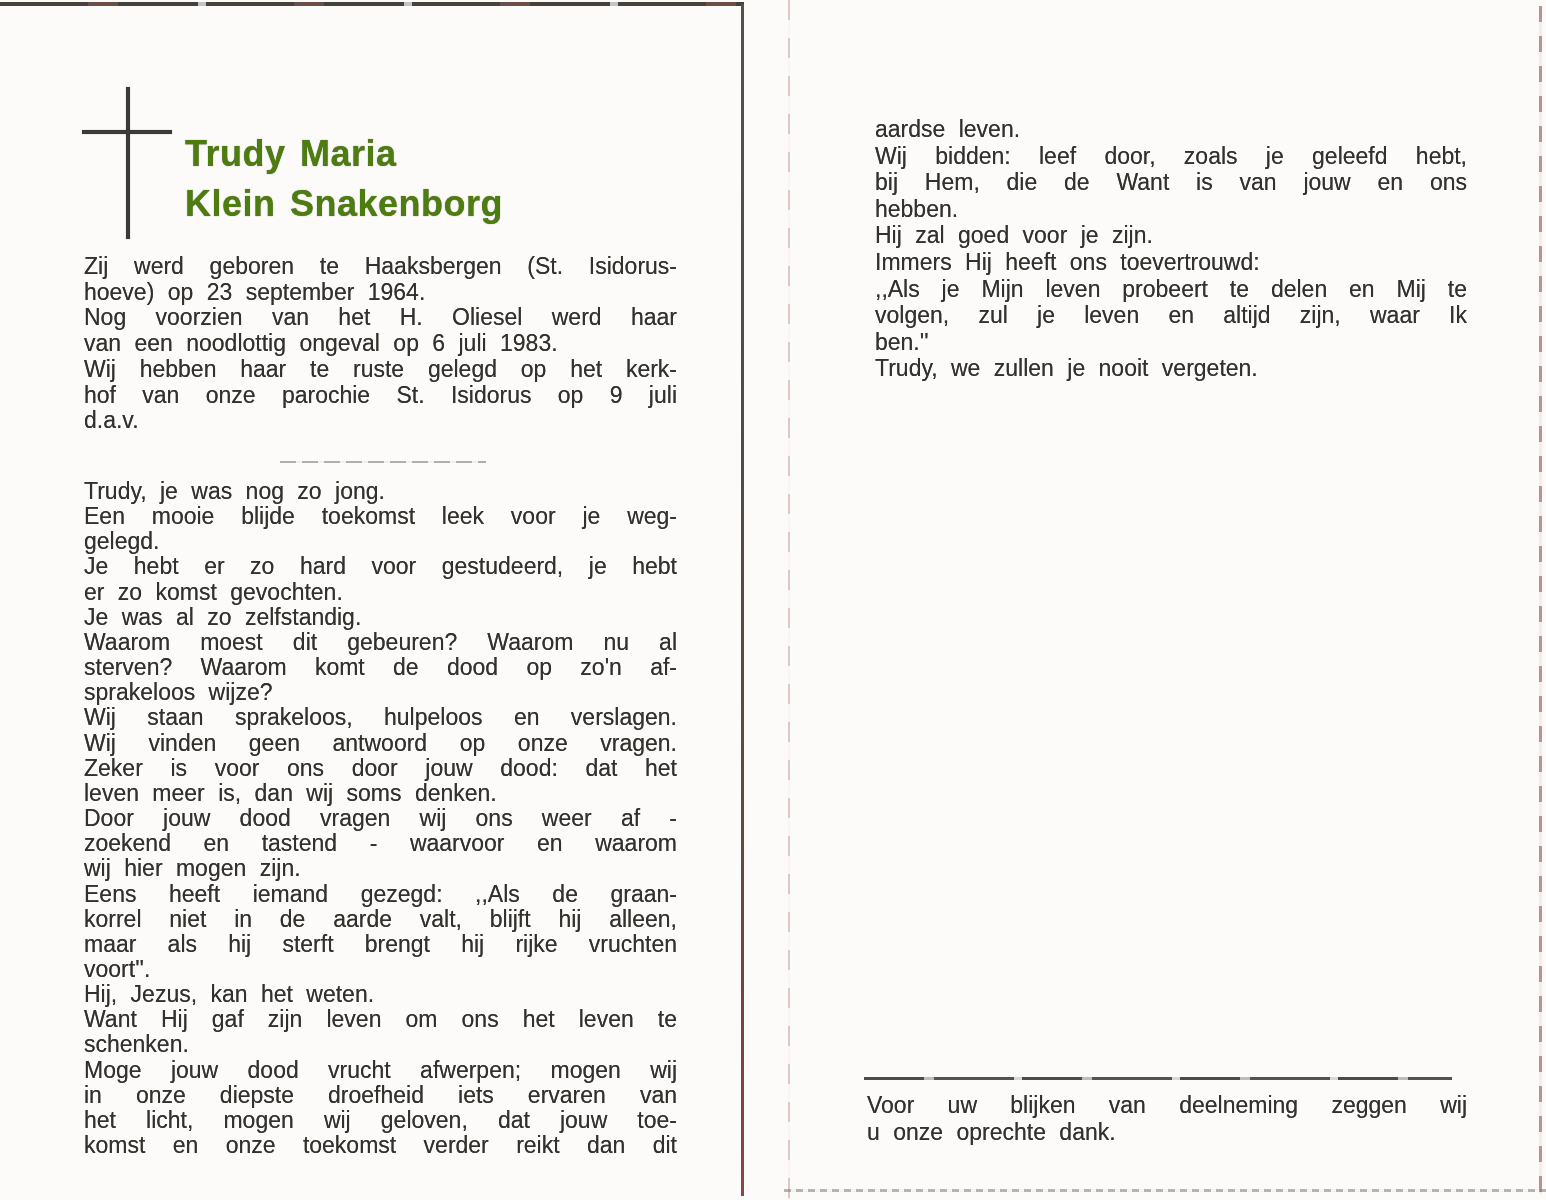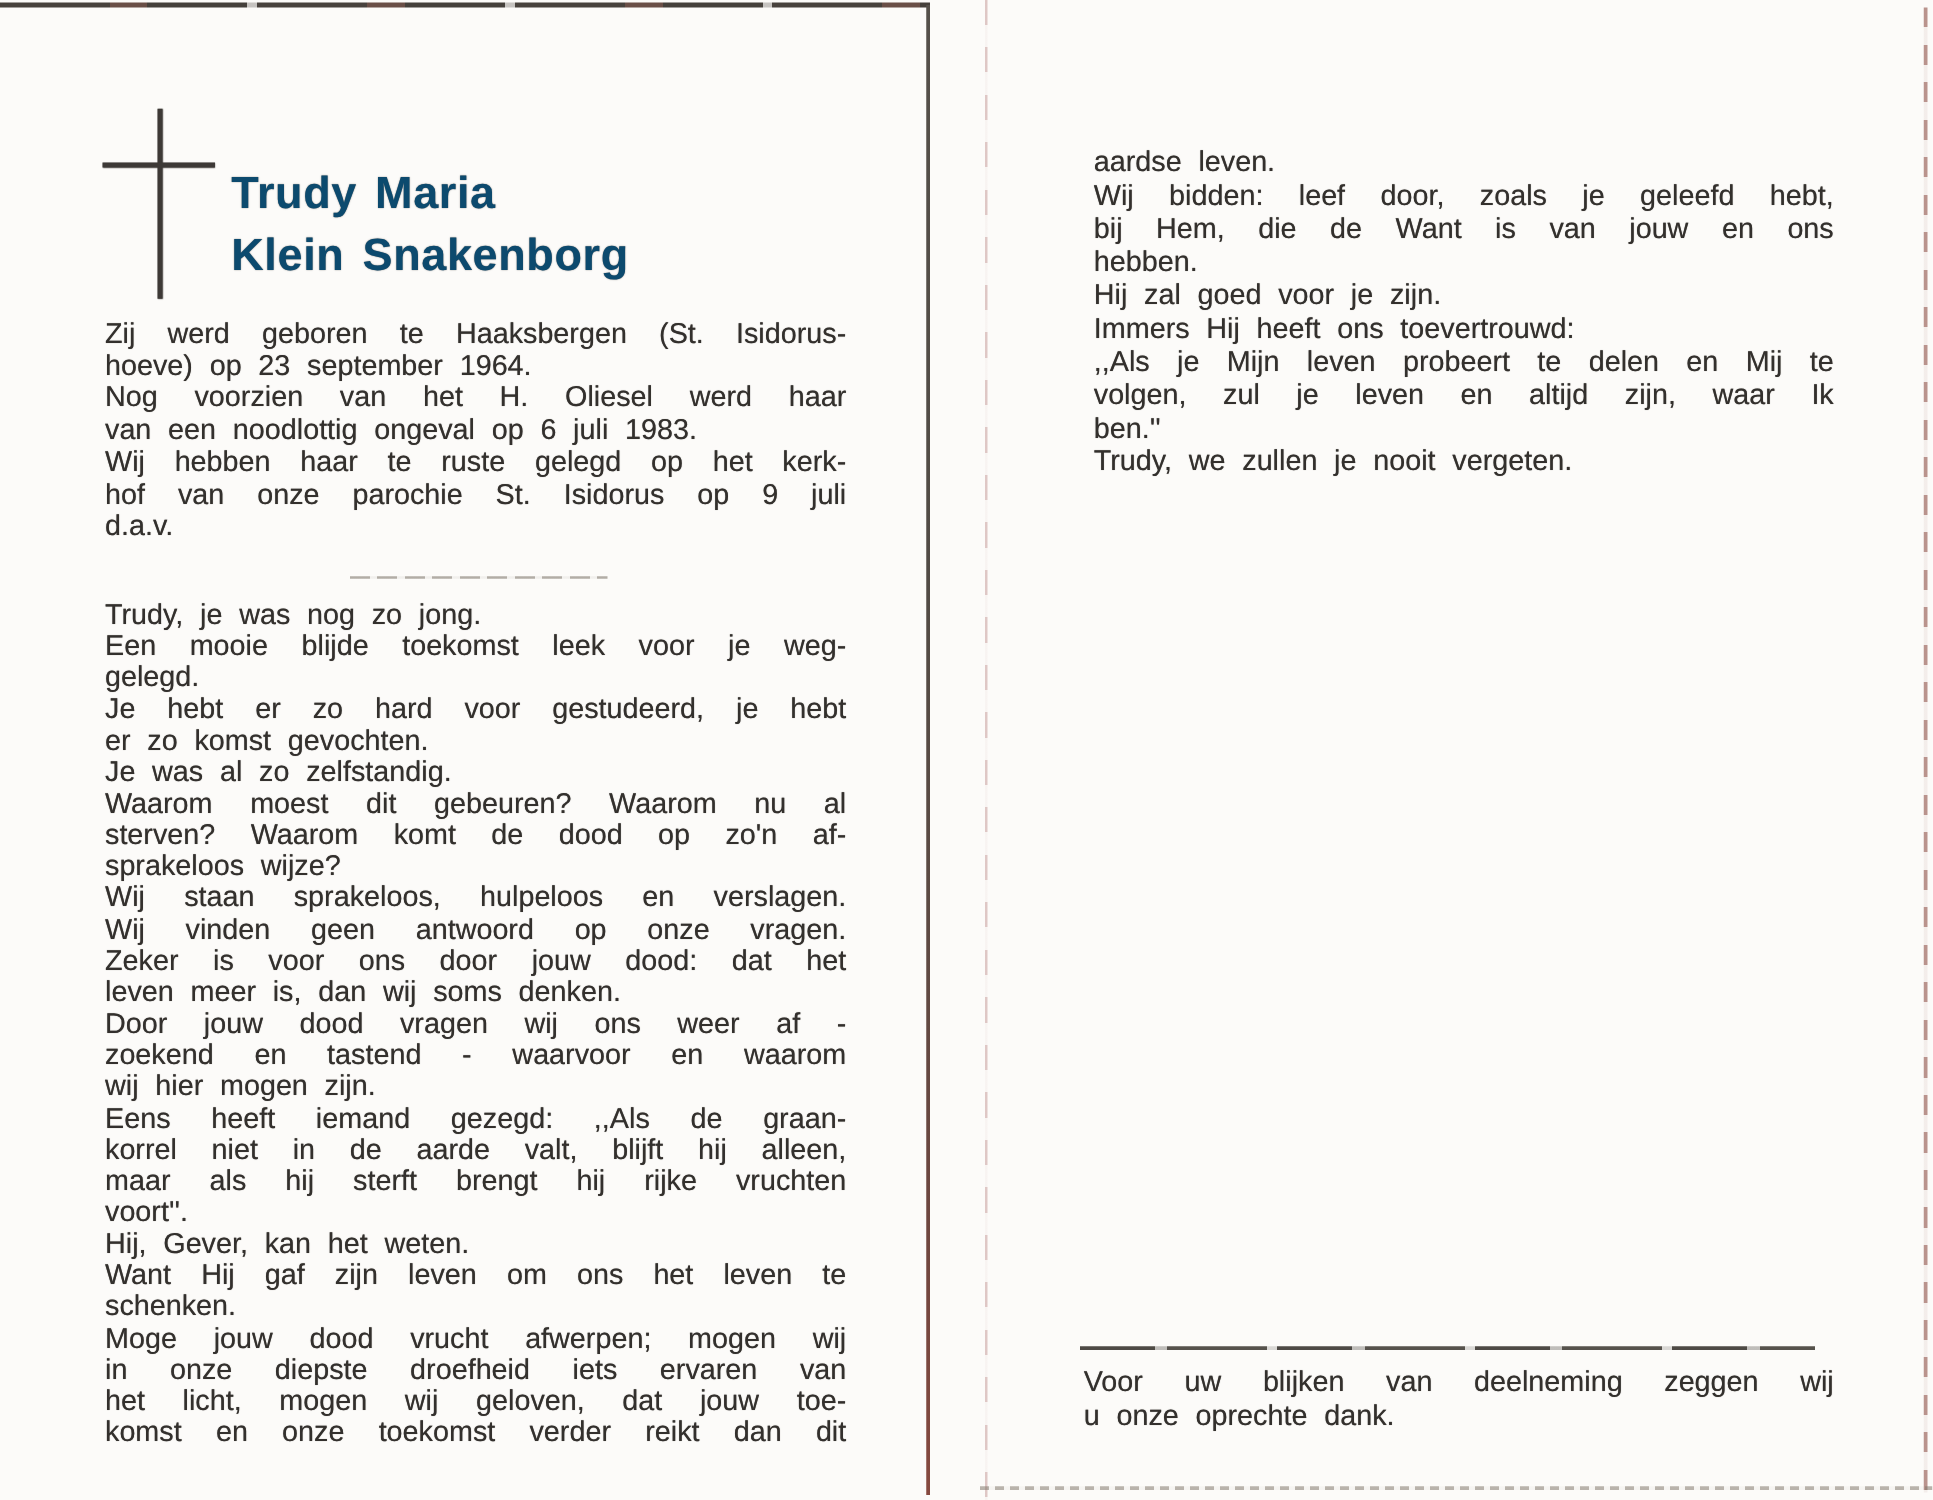--- a/index.html
+++ b/index.html
@@ -49,21 +49,21 @@
     left:864px;top:1077px;width:588px;height:3px;
     background:repeating-linear-gradient(90deg,
       #4e4a45 0 60px, rgba(78,74,69,.35) 60px 70px, #56524c 70px 150px, rgba(78,74,69,.2) 150px 158px);
   }
   
   .cross-v{position:absolute;left:126px;top:87px;width:4px;height:152px;background:#3d3936;box-shadow:0 0 1px rgba(61,57,54,.8);}
   .cross-h{position:absolute;left:82px;top:130px;width:90px;height:4px;background:#3d3936;box-shadow:0 0 1px rgba(61,57,54,.8);}
   
   .txt{position:absolute;text-shadow:0 0 .6px rgba(50,46,42,.72);}
   .intro{left:184px;top:96px;font-size:25px;color:#3b3835;word-spacing:9px;letter-spacing:.5px;}
-  .name{left:185px;font-size:36px;font-weight:bold;color:#0c4a6e;letter-spacing:.5px;word-spacing:4px;text-shadow:0 0 1px rgba(74,71,68,.85);}
+  .name{left:185px;font-size:36px;font-weight:bold;color:#4d7c0f;letter-spacing:.5px;word-spacing:4px;text-shadow:0 0 1px rgba(74,71,68,.85);}
   .name1{top:133px;}
   .name2{top:183px;}
   .block{position:absolute;font-size:23px;word-spacing:7px;}
   .bio{left:84px;top:254px;width:593px;line-height:25.7px;}
   .tribute{left:84px;top:479px;width:593px;line-height:25.15px;}
   .cont{left:875px;top:75px;width:592px;line-height:26.6px;margin-top:41px;}
   .thanks{left:867px;top:1092px;width:600px;line-height:26.8px;}
   .ln{display:block;white-space:normal;text-shadow:0 0 .6px rgba(50,46,42,.72);}
   .j{text-align:justify;text-align-last:justify;}
   .s{text-align:left;}
@@ -113,21 +113,21 @@
     <div class="ln j">Wij vinden geen antwoord op onze vragen.</div>
     <div class="ln j">Zeker is voor ons door jouw dood: dat het</div>
     <div class="ln s">leven meer is, dan wij soms denken.</div>
     <div class="ln j">Door jouw dood vragen wij ons weer af -</div>
     <div class="ln j">zoekend en tastend - waarvoor en waarom</div>
     <div class="ln s">wij hier mogen zijn.</div>
     <div class="ln j">Eens heeft iemand gezegd: ,,Als de graan-</div>
     <div class="ln j">korrel niet in de aarde valt, blijft hij alleen,</div>
     <div class="ln j">maar als hij sterft brengt hij rijke vruchten</div>
     <div class="ln s">voort''.</div>
-    <div class="ln s">Hij, Gever, kan het weten.</div>
+    <div class="ln s">Hij, Jezus, kan het weten.</div>
     <div class="ln j">Want Hij gaf zijn leven om ons het leven te</div>
     <div class="ln s">schenken.</div>
     <div class="ln j">Moge jouw dood vrucht afwerpen; mogen wij</div>
     <div class="ln j">in onze diepste droefheid iets ervaren van</div>
     <div class="ln j">het licht, mogen wij geloven, dat jouw toe-</div>
     <div class="ln j">komst en onze toekomst verder reikt dan dit</div>
   </div>
 
   <div class="block cont">
     <div class="ln s">aardse leven.</div>

